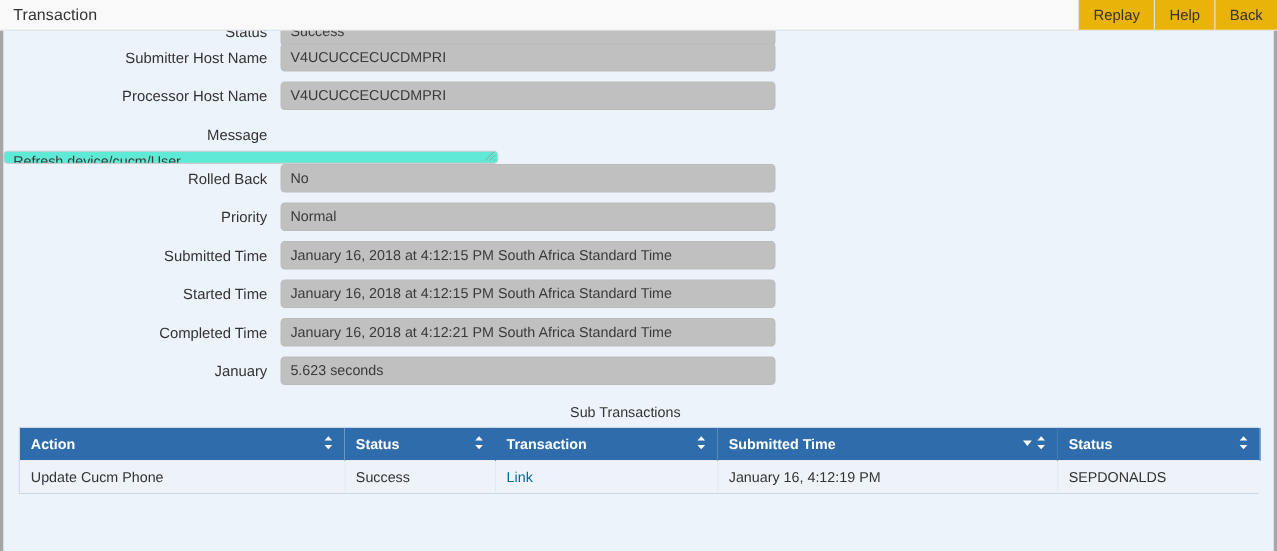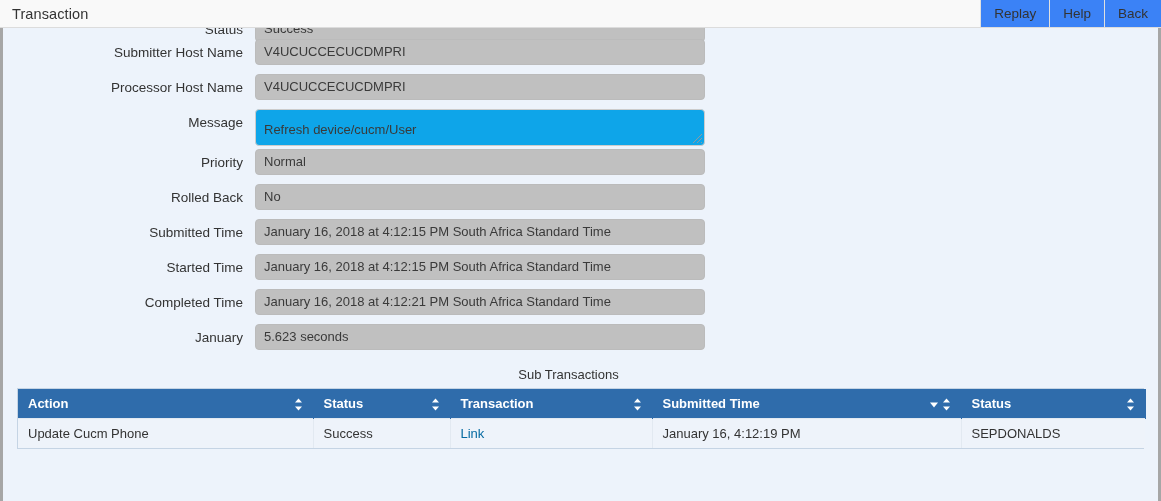--- a/index.html
+++ b/index.html
@@ -36,21 +36,21 @@
     align-items: stretch;
   }
   .tb-btn {
     display: flex;
     align-items: center;
     justify-content: center;
     padding: 0 13px;
     font-size: 13.5px;
     color: #333333;
     border-left: 1px solid #e0e0e0;
-    background: #3b82f6;
+    background: #eab308;
     cursor: pointer;
     user-select: none;
   }
 
   
   .panel {
     position: absolute;
     top: 28px; left: 0;
     width: 1161px;
     height: 473px;
@@ -64,21 +64,21 @@
   .form {
     position: relative;
     padding-top: 0px;
   }
   .form-row {
     display: flex;
     align-items: flex-start;
     height: 35px;
   }
   .form-row.first { height: 23px; margin-top: -12px; }
-  .form-row.message-row { height: 40px; }
+  .form-row.message-row { height: 40px; flex-direction: column; }
 
   .field-label {
     width: 252px;
     text-align: right;
     padding-right: 12px;
     font-size: 13.5px;
     color: #333333;
     line-height: 28px;
     white-space: nowrap;
   }
@@ -91,26 +91,26 @@
     font-size: 13px;
     color: #3a3a3a;
     padding: 0 8px;
     line-height: 24px;
     white-space: nowrap;
     overflow: hidden;
   }
   .field-textarea {
     width: 450px;
     height: 37px;
-    background: #0ea5e9;
+    background: #5eead4;
     border: 1px solid #cccccc;
     border-radius: 4px;
     font-size: 13px;
     color: #3a3a3a;
-    padding: 11px 8px;
+    padding: 0 8px;
     line-height: 18px;
     position: relative;
     resize: none;
     overflow: hidden;
     font-family: "Liberation Sans", sans-serif;
   }
   .resize-grip {
     position: absolute;
     right: 1px; bottom: 1px;
     width: 11px; height: 11px;
@@ -143,21 +143,21 @@
     font-size: 13px;
     font-weight: bold;
     text-align: left;
     padding: 7px 10px;
     height: 27px;
     border-right: 1px solid #2f6cab;
     position: relative;
     white-space: nowrap;
     cursor: pointer;
   }
-  .th-inner { display: flex; align-items: flex-end; justify-content: space-between; gap: 4px; }
+  .th-inner { display: flex; align-items: flex-start; justify-content: space-between; gap: 4px; }
   .th-sort { display: flex; align-items: center; gap: 3px; flex: 0 0 auto; }
 
   table.subtx tbody td {
     padding: 7px 10px;
     height: 24px;
     font-size: 13px;
     color: #333333;
     border-right: 1px solid #e2e9f1;
     border-top: 1px solid #e2e9f1;
     white-space: nowrap;
@@ -211,27 +211,27 @@
     </div>
 
     <div class="form-row message-row">
       <div class="field-label">Message</div>
       <div class="field-textarea">Refresh device/cucm/User<svg class="resize-grip" viewBox="0 0 11 11">
           <path d="M10 1 L1 10 M10 5 L5 10 M10 9 L9 10" stroke="#9a9a9a" stroke-width="0.9" fill="none"></path>
         </svg></div>
     </div>
 
     <div class="form-row">
+      <div class="field-label">Rolled Back</div>
+      <div class="field-value">No</div>
+    </div>
+
+    <div class="form-row">
       <div class="field-label">Priority</div>
       <div class="field-value">Normal</div>
-    </div>
-
-    <div class="form-row">
-      <div class="field-label">Rolled Back</div>
-      <div class="field-value">No</div>
     </div>
 
     <div class="form-row">
       <div class="field-label">Submitted Time</div>
       <div class="field-value">January 16, 2018 at 4:12:15 PM South Africa Standard Time</div>
     </div>
 
     <div class="form-row">
       <div class="field-label">Started Time</div>
       <div class="field-value">January 16, 2018 at 4:12:15 PM South Africa Standard Time</div>

